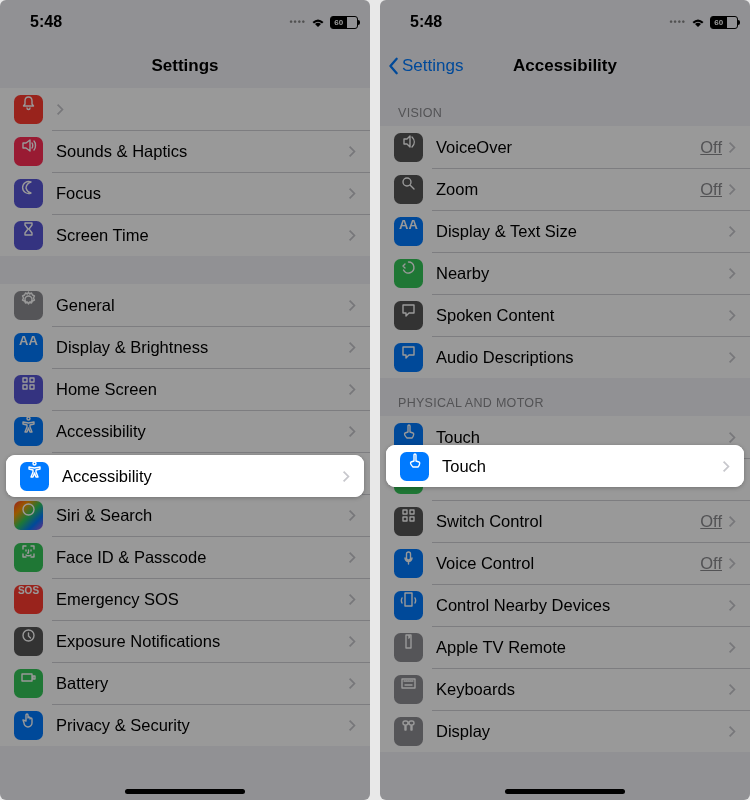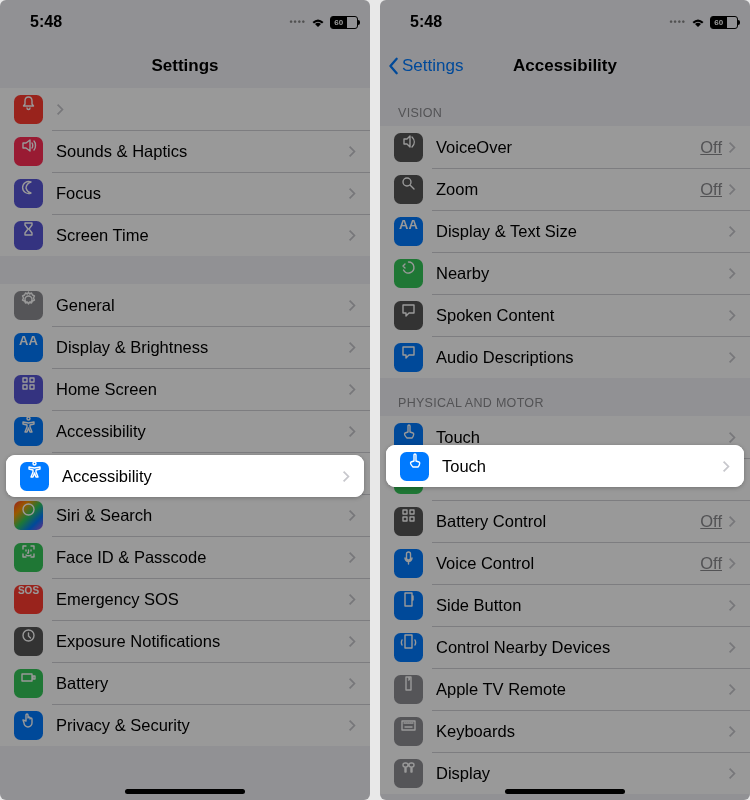--- a/index.html
+++ b/index.html
@@ -396,45 +396,34 @@
           <svg viewBox="0 0 10 16" class="chev">
             <path d="M2 2l6 6-6 6"></path>
           </svg>
         </div>
         <div class="row">
           <div class="icon bg-darkgray">
             <svg viewBox="0 0 17 17">
               <path d="M3 3h4v4H3zM10 3h4v4h-4zM3 10h4v4H3zM10 10h4v4h-4z" fill="none" stroke="#fff" stroke-width="1.4" stroke-linecap="round" stroke-linejoin="round"></path>
             </svg>
           </div>
-          <span class="label">Battery Control</span>
+          <span class="label">Switch Control</span>
           <span class="value">Off</span>
           <svg viewBox="0 0 10 16" class="chev">
             <path d="M2 2l6 6-6 6"></path>
           </svg>
         </div>
         <div class="row">
           <div class="icon bg-blue">
             <svg viewBox="0 0 17 17">
               <path d="M8.5 3a2 2 0 00-2 2v4a2 2 0 004 0V5a2 2 0 00-2-2zM5 9a3.5 3.5 0 007 0M8.5 13v2" fill="none" stroke="#fff" stroke-width="1.4" stroke-linecap="round" stroke-linejoin="round"></path>
             </svg>
           </div>
           <span class="label">Voice Control</span>
           <span class="value">Off</span>
-          <svg viewBox="0 0 10 16" class="chev">
-            <path d="M2 2l6 6-6 6"></path>
-          </svg>
-        </div>
-        <div class="row">
-          <div class="icon bg-blue">
-            <svg viewBox="0 0 17 17">
-              <path d="M5 2h7v13H5zM13 5v4" fill="none" stroke="#fff" stroke-width="1.4" stroke-linecap="round" stroke-linejoin="round"></path>
-            </svg>
-          </div>
-          <span class="label">Side Button</span>
           <svg viewBox="0 0 10 16" class="chev">
             <path d="M2 2l6 6-6 6"></path>
           </svg>
         </div>
         <div class="row">
           <div class="icon bg-blue">
             <svg viewBox="0 0 17 17">
               <path d="M5 2h7v13H5zM2 7c-1 2-1 3 0 5M15 7c1 2 1 3 0 5" fill="none" stroke="#fff" stroke-width="1.4" stroke-linecap="round" stroke-linejoin="round"></path>
             </svg>
           </div>

